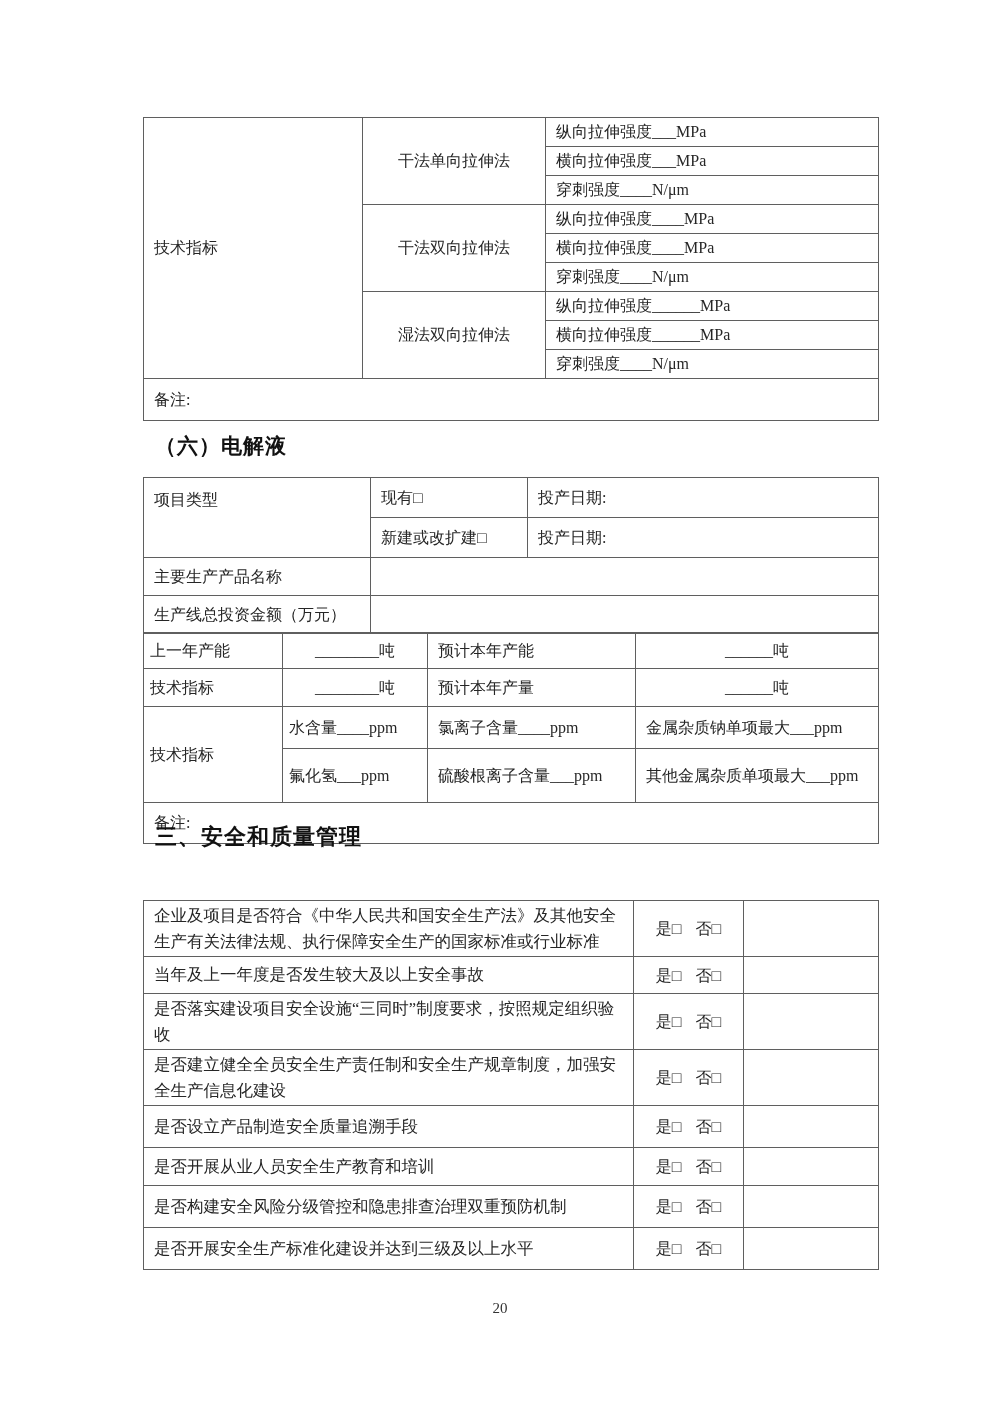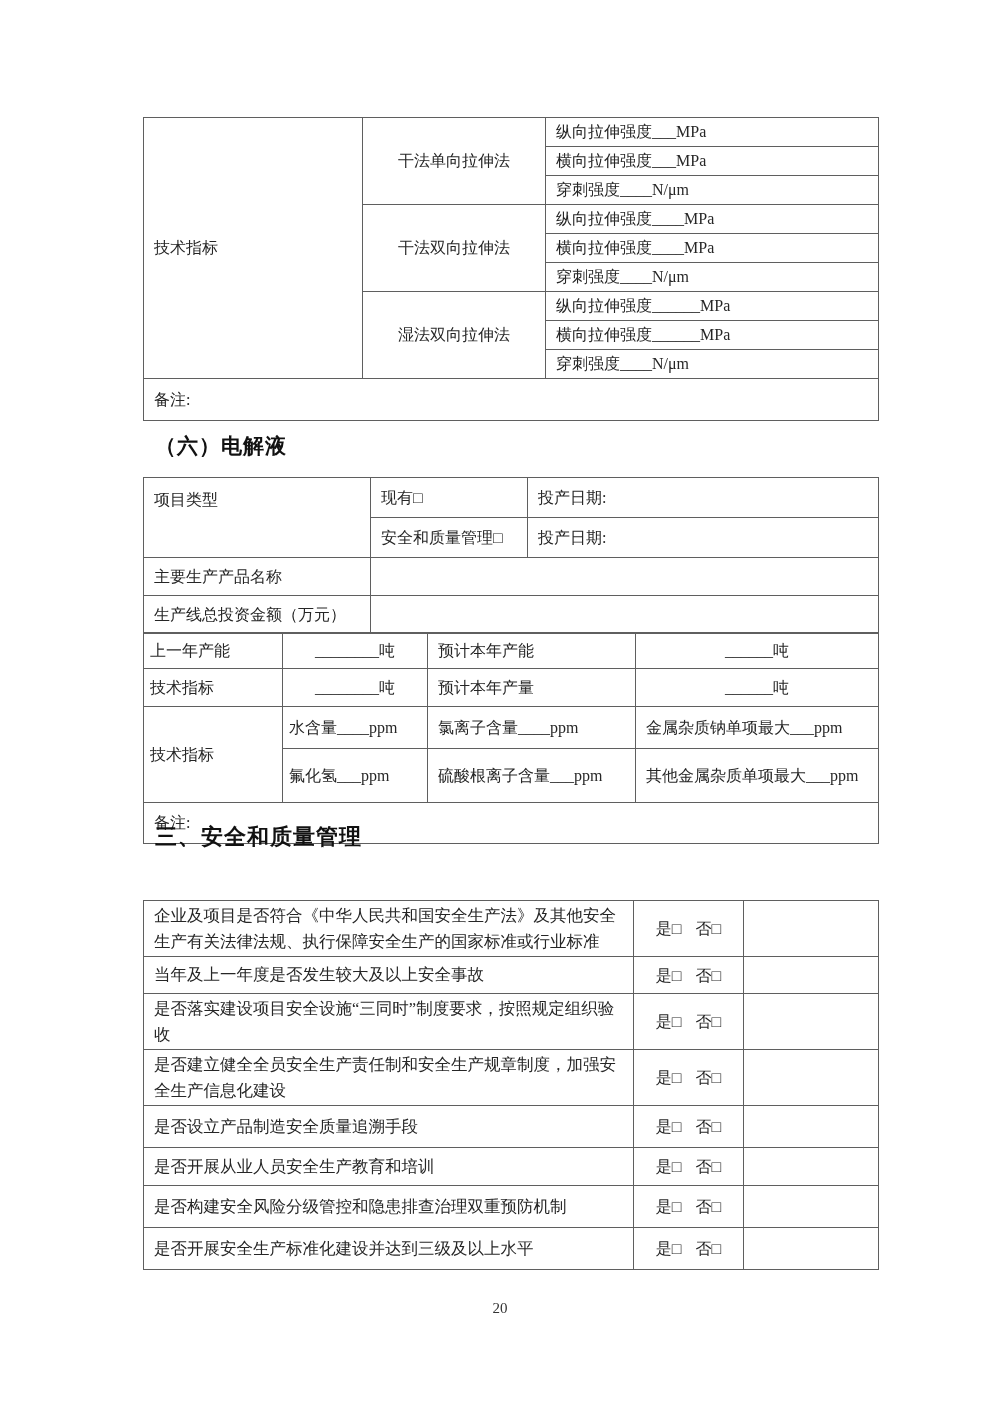--- a/index.html
+++ b/index.html
@@ -114,21 +114,21 @@
         <col style="width:157px">
         <col style="width:351px">
       </colgroup>
     <tbody>
         <tr style="height:40px">
       <td rowspan="2" class="left" style="vertical-align:top; padding-top:10px;">项目类型</td>
       <td class="left">现有□</td>
       <td class="left">投产日期:</td>
     </tr>
     <tr style="height:40px">
-      <td class="left">安全和质量管理□</td>
+      <td class="left">新建或改扩建□</td>
       <td class="left">投产日期:</td>
     </tr>
     <tr style="height:38px">
       <td class="left">主要生产产品名称</td>
       <td colspan="2"></td>
     </tr>
     <tr style="height:38px">
       <td class="left">生产线总投资金额（万元）</td>
       <td colspan="2"></td>
     </tr>

